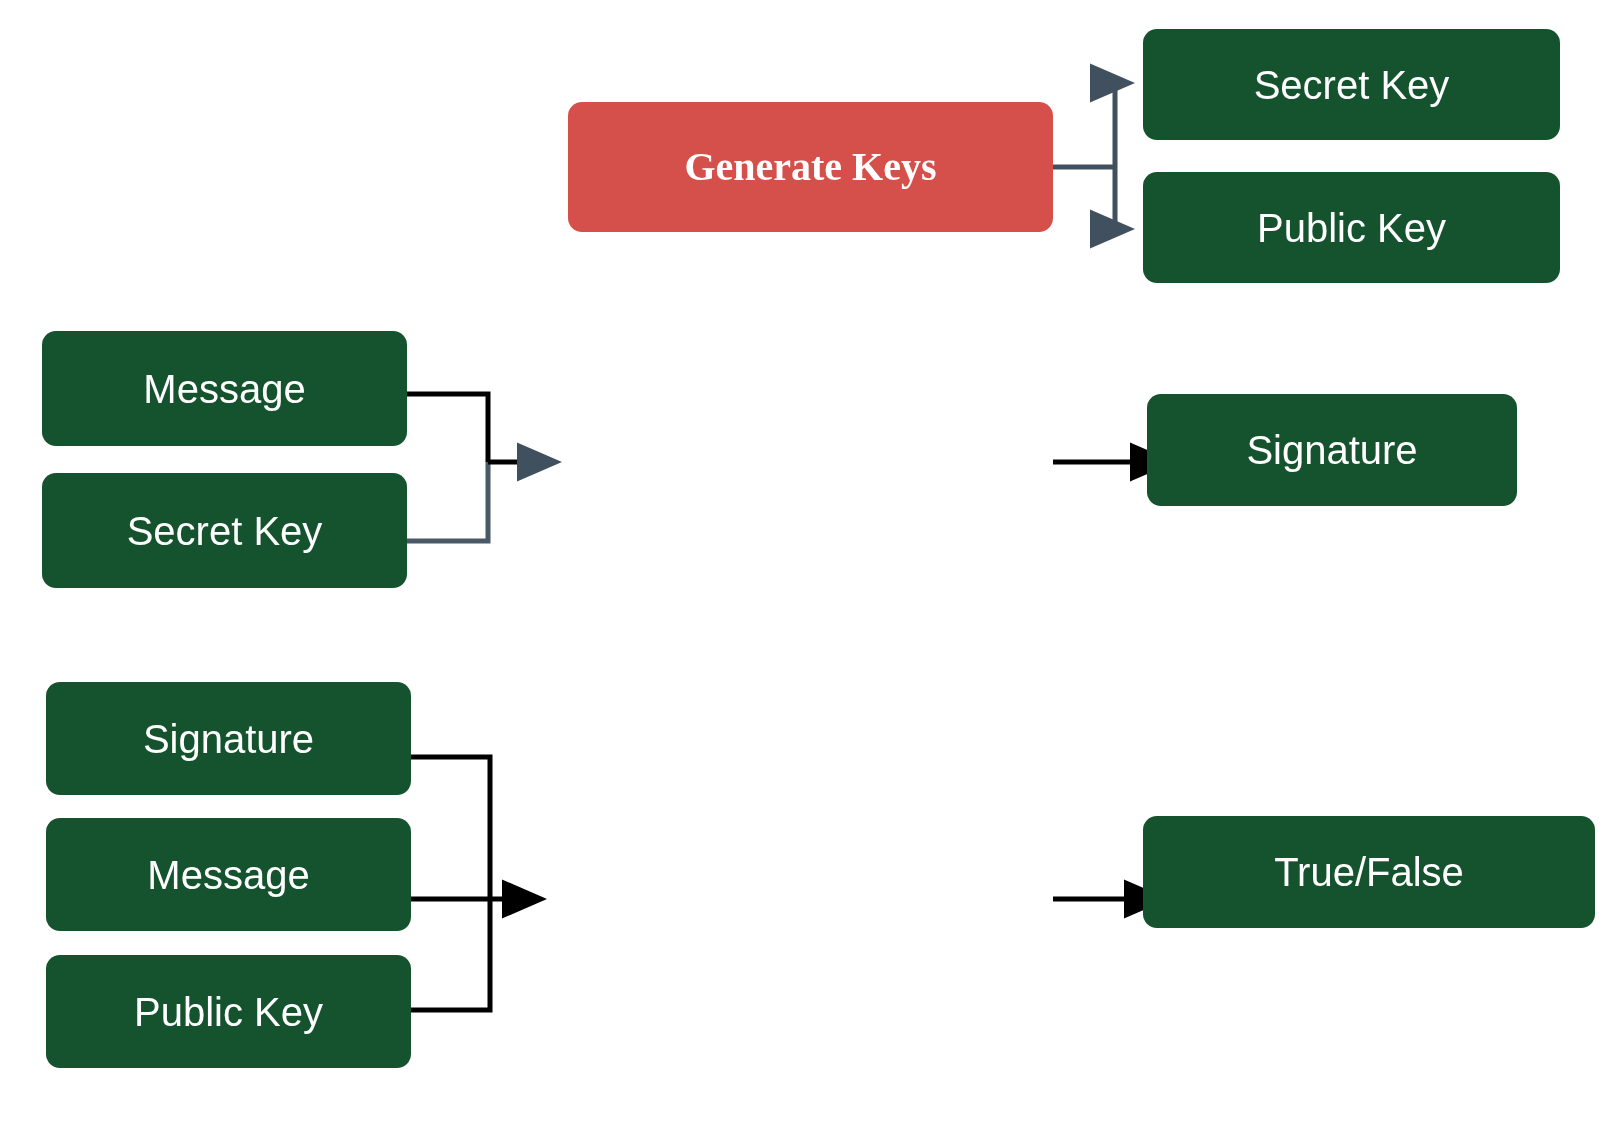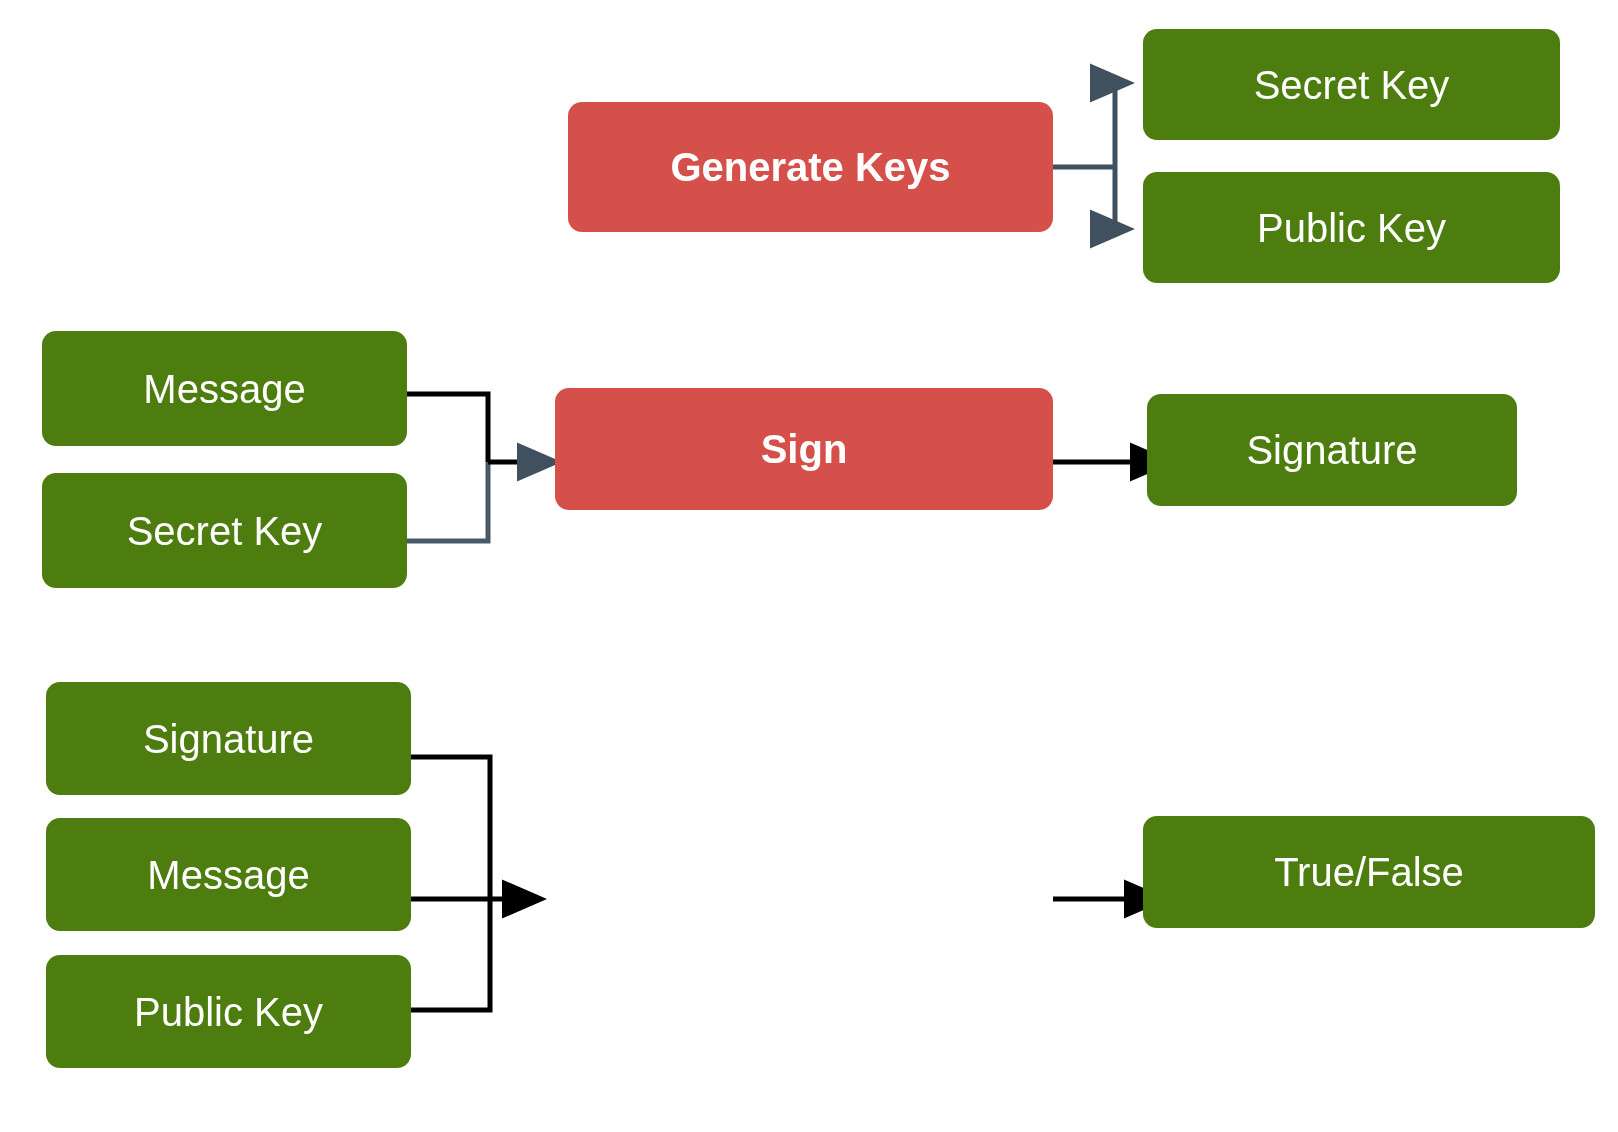--- a/index.html
+++ b/index.html
@@ -28,21 +28,21 @@
     text-align: center;
     line-height: 1.1;
     user-select: none;
   }
   .node.process {
     background: #d6504b;
     font-weight: bold;
     font-size: 40px;
   }
   .node.data {
-    background: #4d7c0f;
+    background: #14532d;
     font-weight: normal;
     font-size: 40px;
   }
   .node .label {
     display: block;
     padding: 0 10px;
     white-space: nowrap;
   }
   svg.connectors {
     position: absolute;
@@ -103,43 +103,40 @@
       <path class="conn-black" d="M 411 757 L 490 757 L 490 899"></path>
       <path class="conn-black" d="M 411 1010 L 490 1010 L 490 899"></path>
       <path class="conn-black" d="M 411 899 L 540 899" marker-end="url(#arrow-black)"></path>
     </g>
 
     <g>
       <path class="conn-black" d="M 1053 899 L 1162 899" marker-end="url(#arrow-black)"></path>
     </g>
   </svg>
 
-  <div class="node process" style="left:568px; top:102px; width:485px; height:130px;">
+  <div class="node process" style="left:568px; top:102px; width:485px; height:130px;font-family:Liberation Serif, serif;">
     <span class="label">Generate Keys</span>
   </div>
 
   <div class="node data" style="left:1143px; top:29px; width:417px; height:111px;">
     <span class="label">Secret Key</span>
   </div>
 
   <div class="node data" style="left:1143px; top:172px; width:417px; height:111px;">
     <span class="label">Public Key</span>
   </div>
 
   <div class="node data" style="left:42px; top:331px; width:365px; height:115px;">
     <span class="label">Message</span>
   </div>
 
   <div class="node data" style="left:42px; top:473px; width:365px; height:115px;">
     <span class="label">Secret Key</span>
   </div>
 
-  <div class="node process" style="left:555px; top:388px; width:498px; height:122px;">
-    <span class="label">Sign</span>
-  </div>
 
   <div class="node data" style="left:1147px; top:394px; width:370px; height:112px;">
     <span class="label">Signature</span>
   </div>
 
   <div class="node data" style="left:46px; top:682px; width:365px; height:113px;">
     <span class="label">Signature</span>
   </div>
 
   <div class="node data" style="left:46px; top:818px; width:365px; height:113px;">

